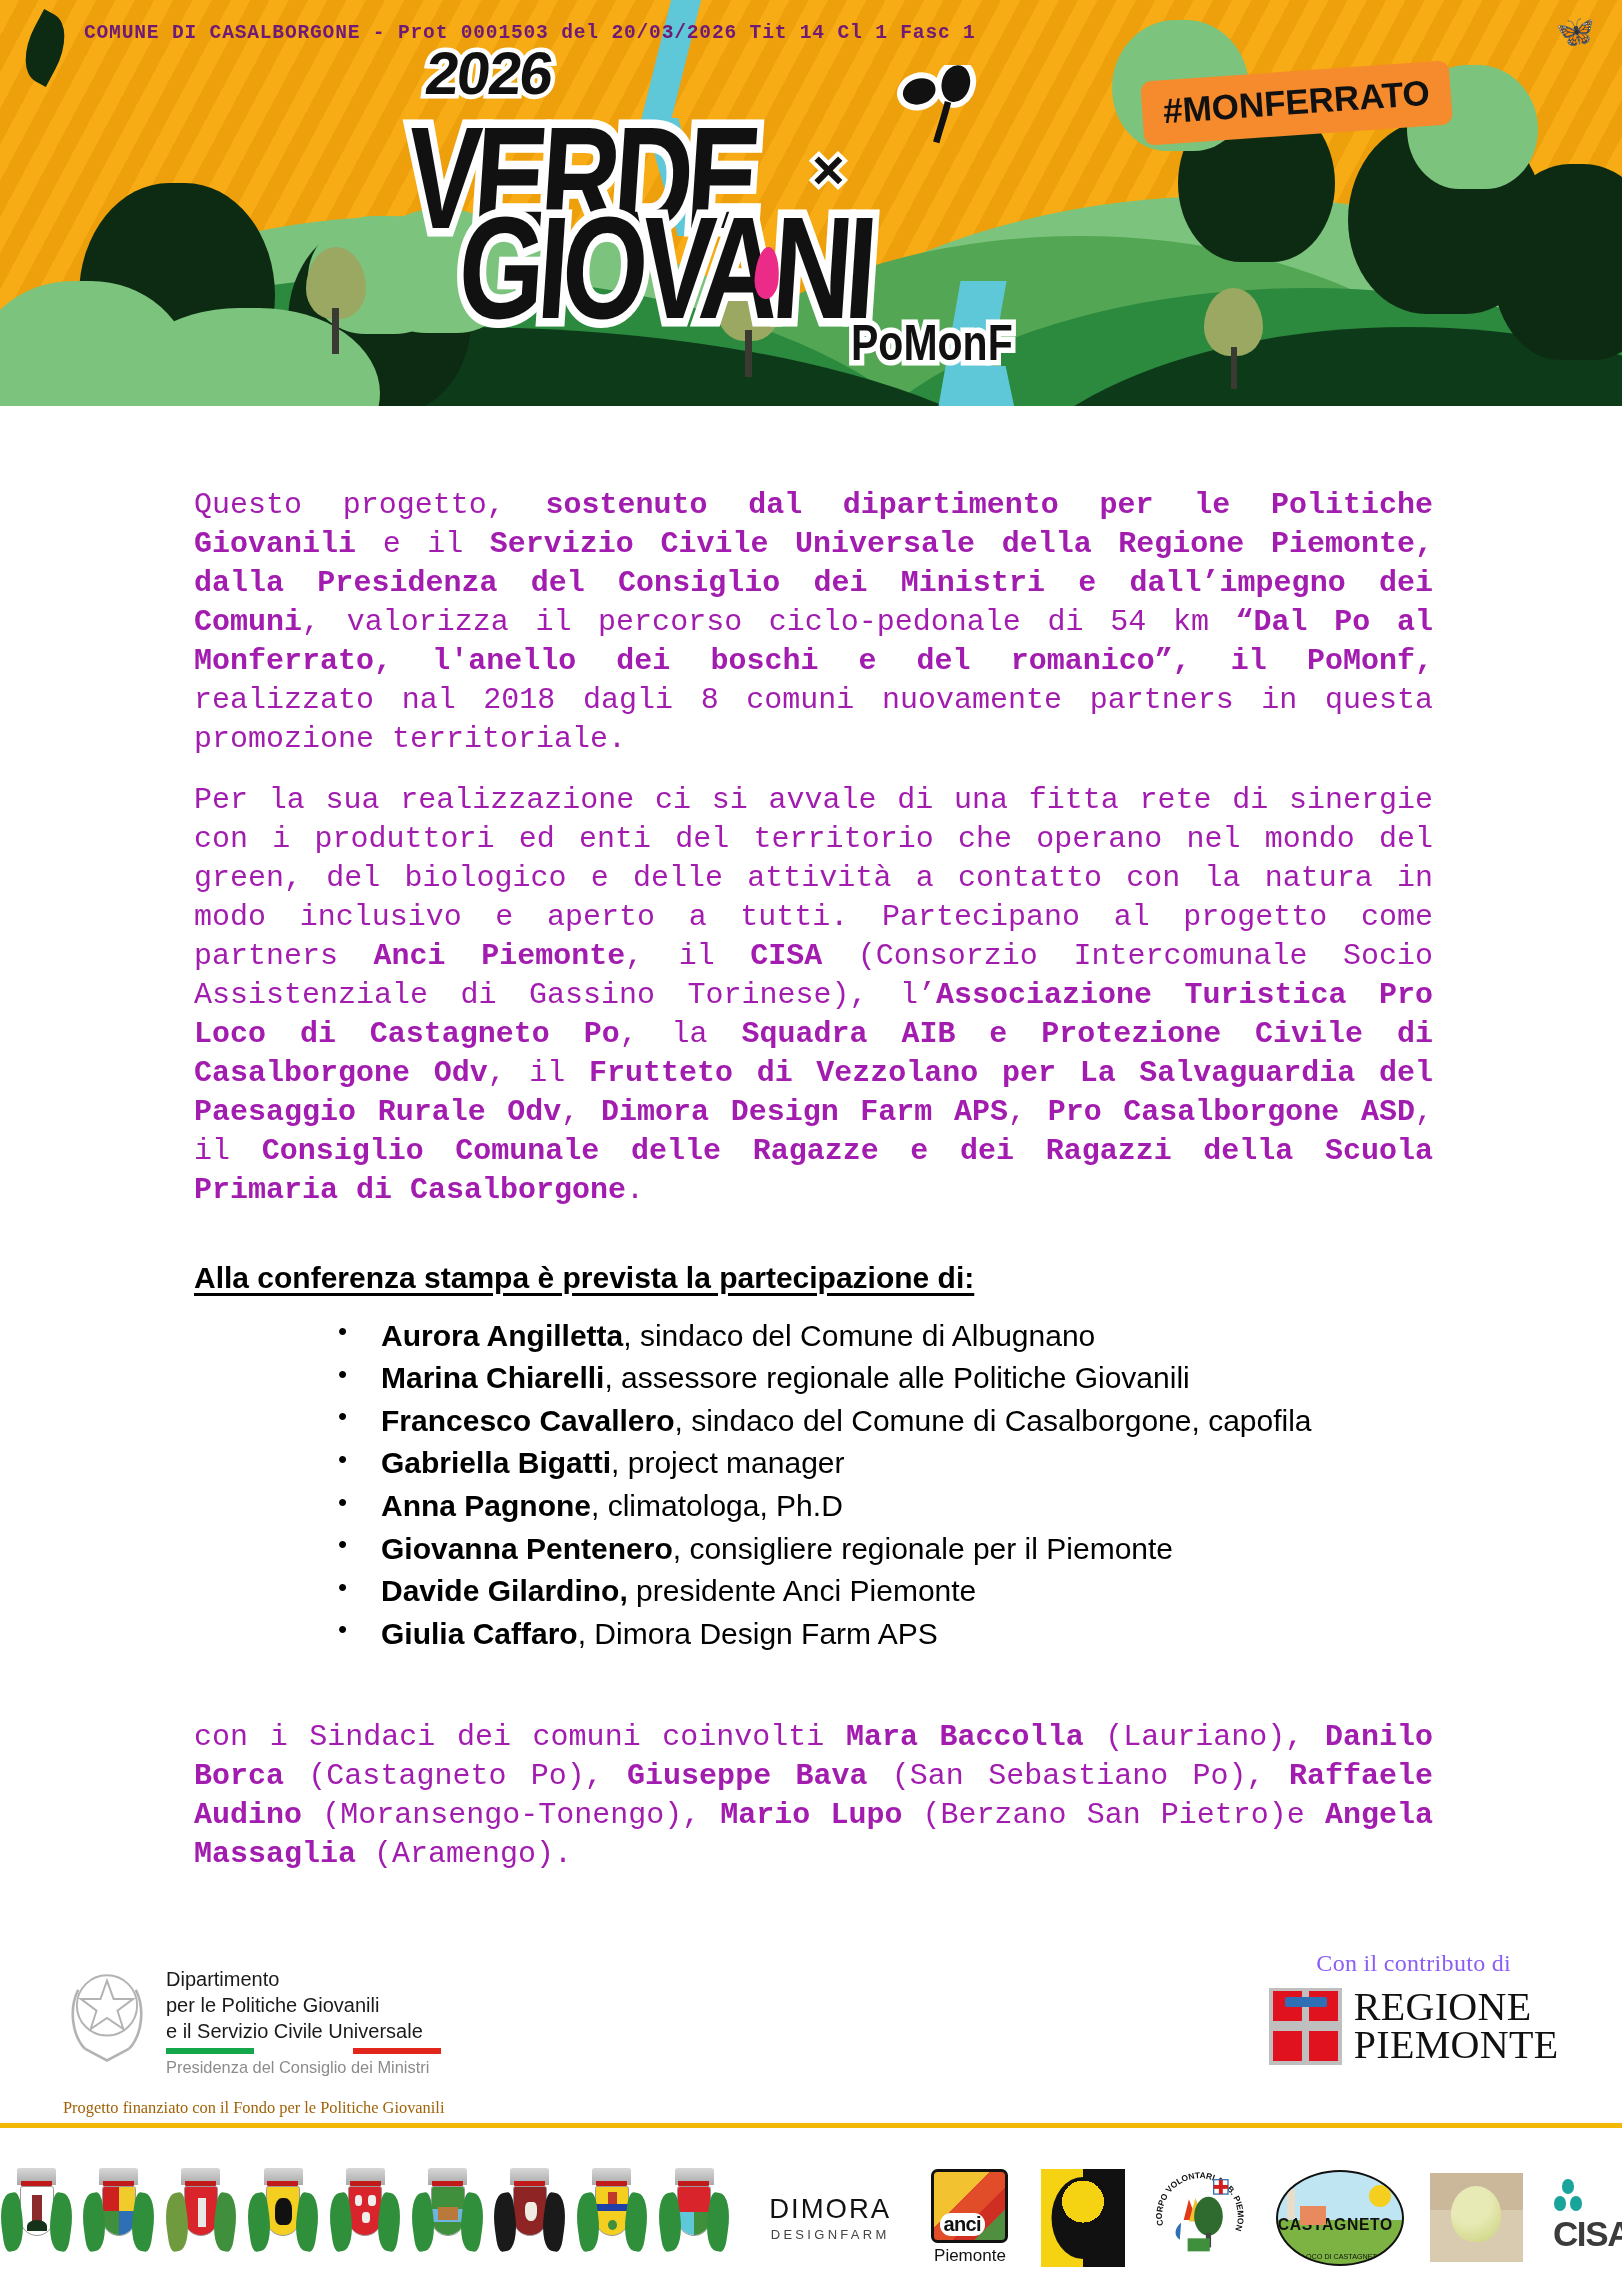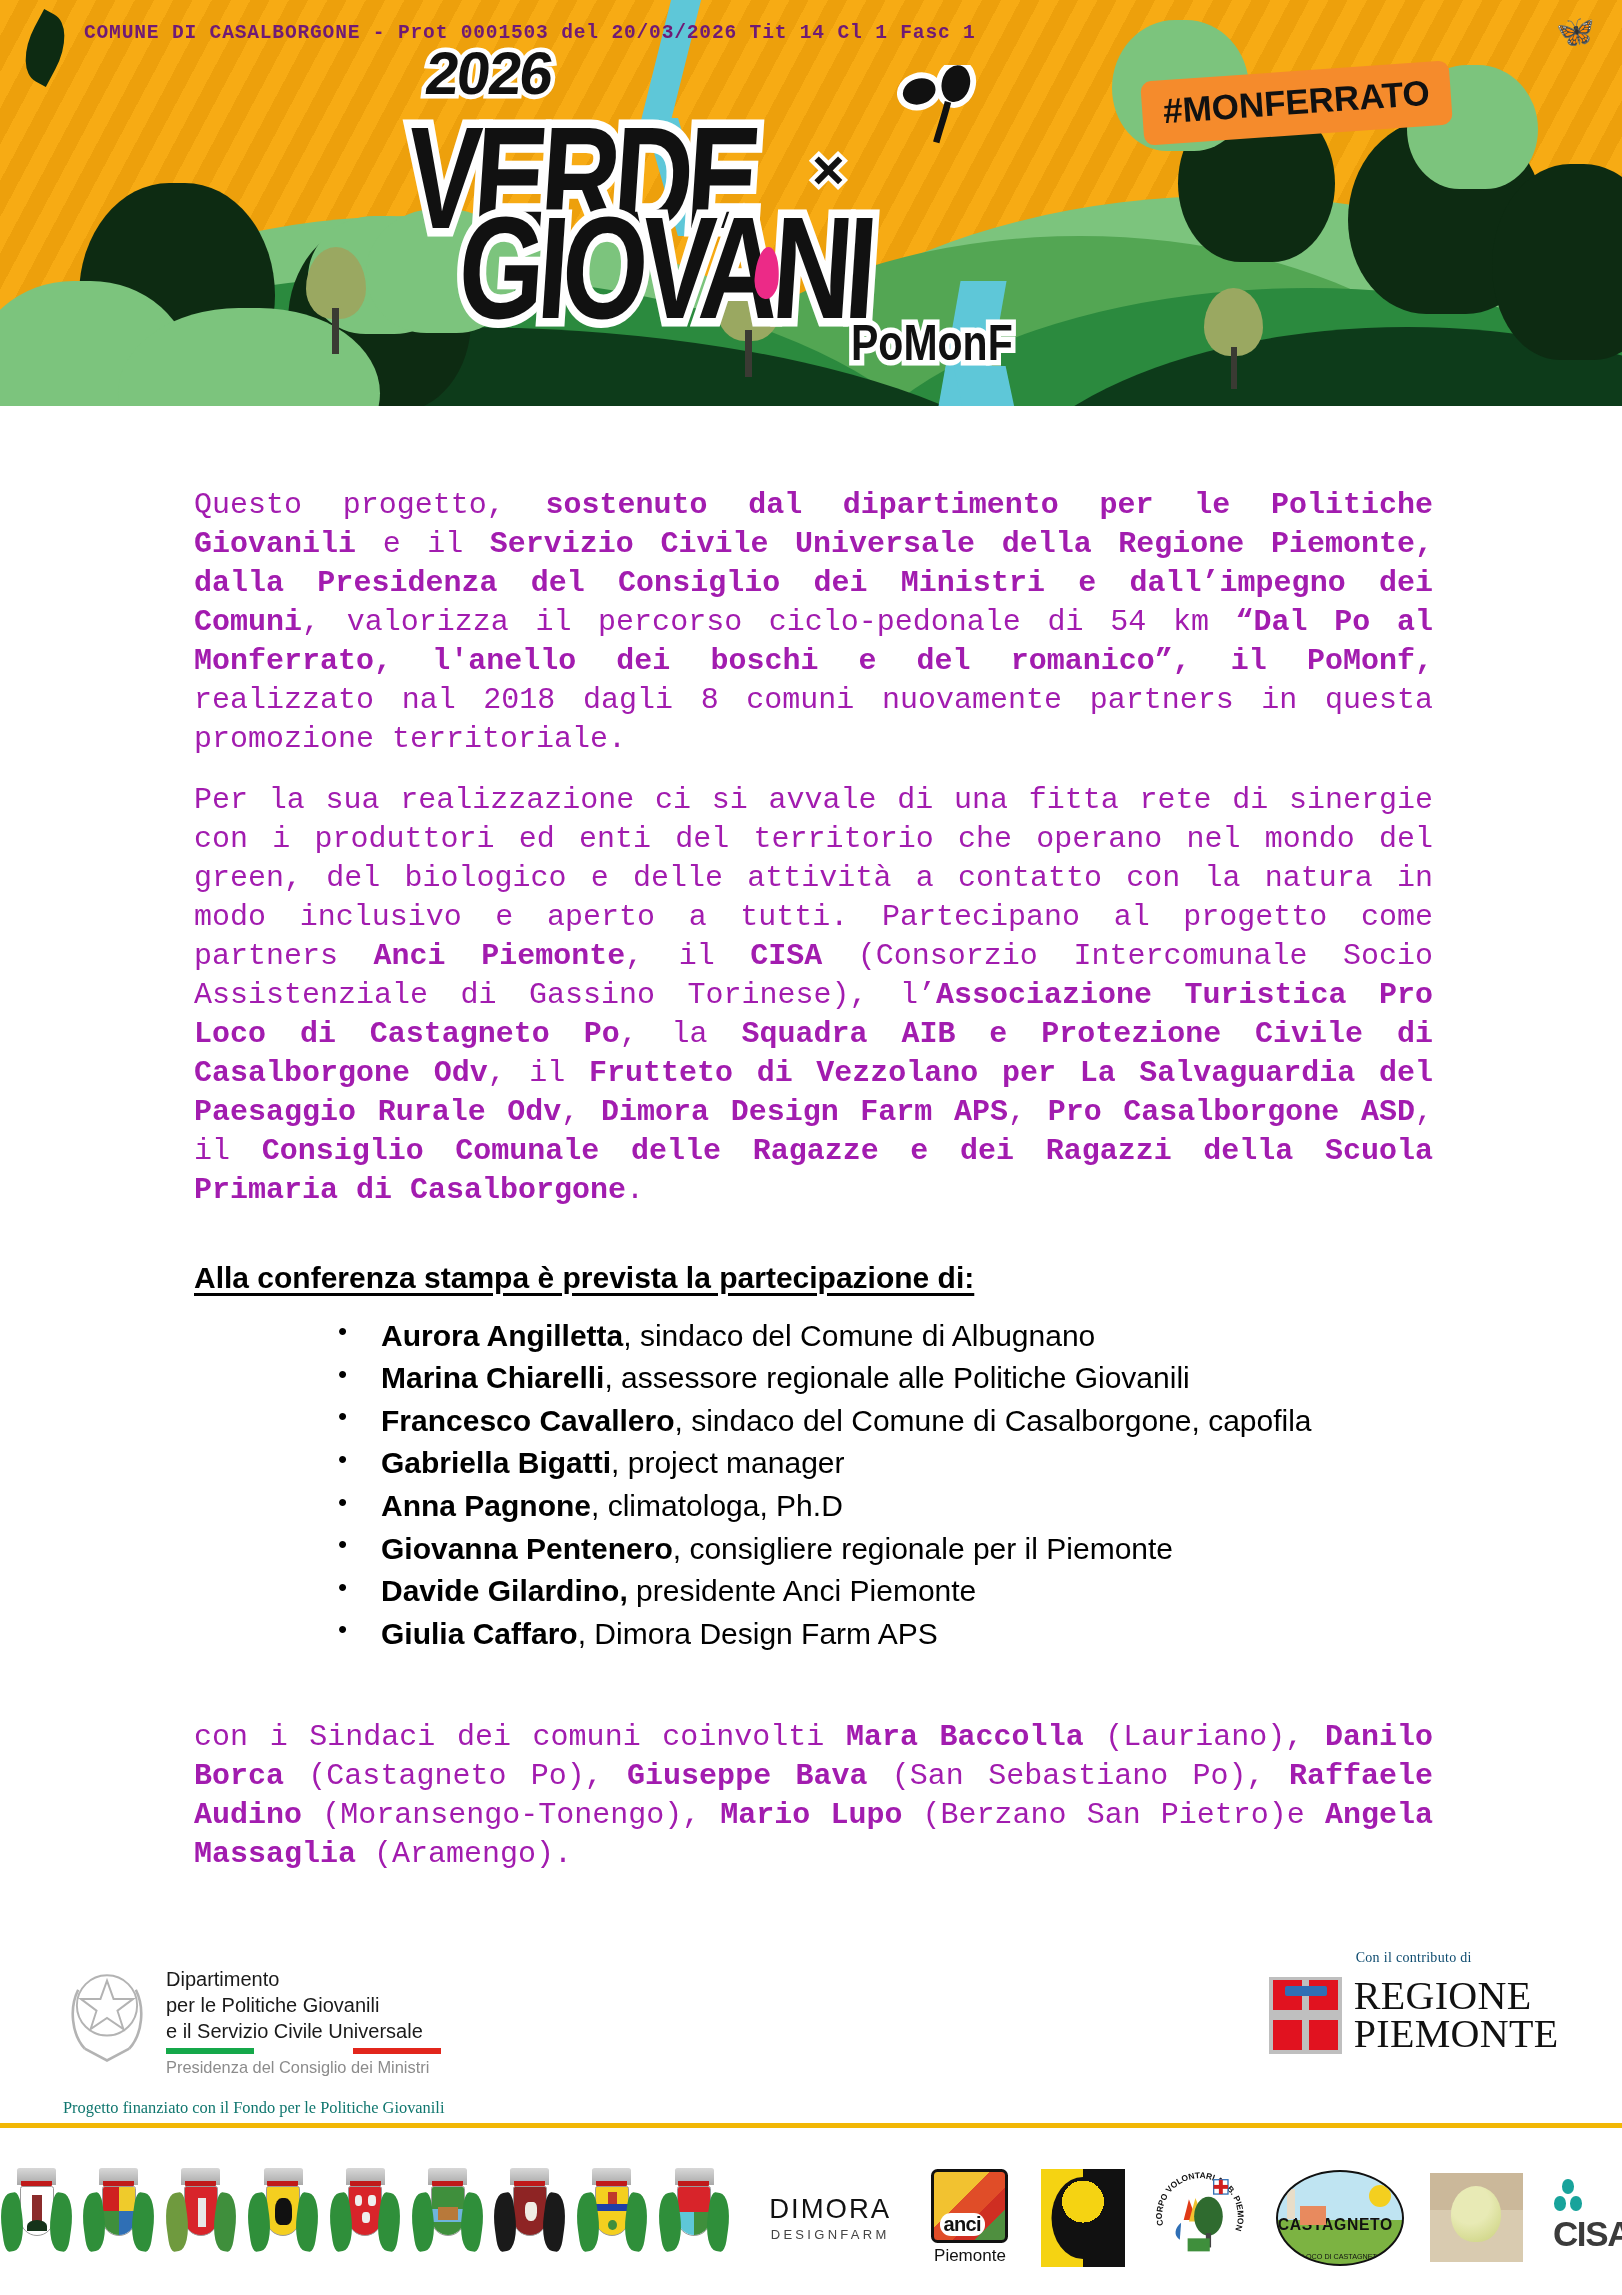--- a/index.html
+++ b/index.html
@@ -313,30 +313,30 @@
   .tri-red   { flex: 1; height: 5.2px; background: #e2261c; }
   .dip-sub {
     font-size: 16.4px;
     color: #8c8c8c;
   }
   .fin-note {
     position: absolute;
     left: 63px; top: 161px;
     font-family: "Liberation Serif", serif;
     font-size: 16.4px;
-    color: #0f766e;
+    color: #a16207;
   }
   .regione-block {
     position: absolute;
     left: 1269px; top: 13px;
   }
   .con-contributo {
     font-family: "Liberation Serif", serif;
-    font-size: 14px;
-    color: #0c4a6e;
+    font-size: 24px;
+    color: #8b5cf6;
     text-align: center;
     margin-bottom: 10.5px;
     letter-spacing: 0.3px;
   }
   .regione-row {
     display: flex;
     align-items: center;
     gap: 11.8px;
   }
   .regione-shield {

